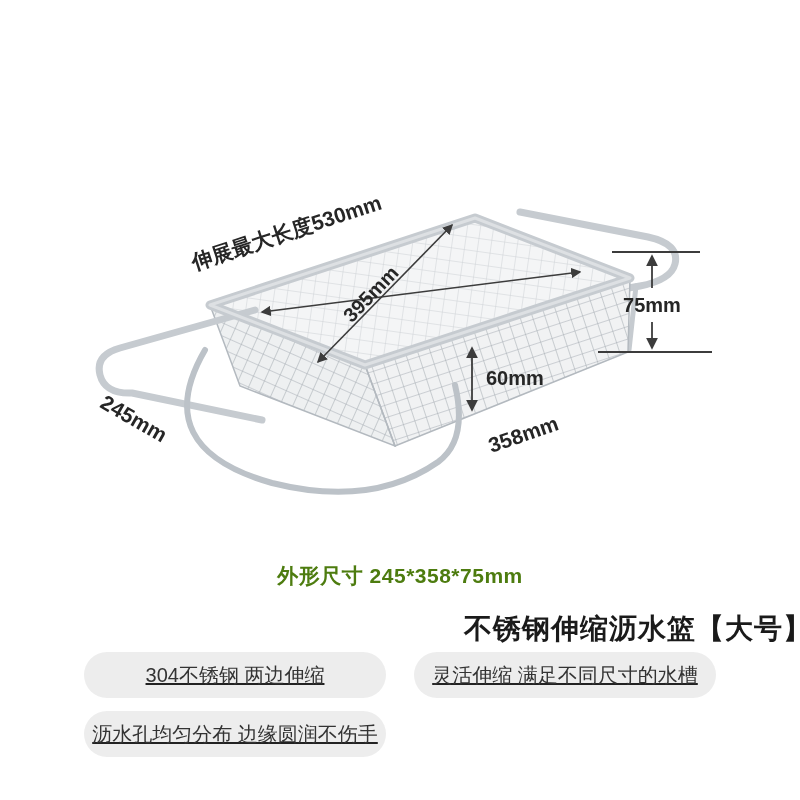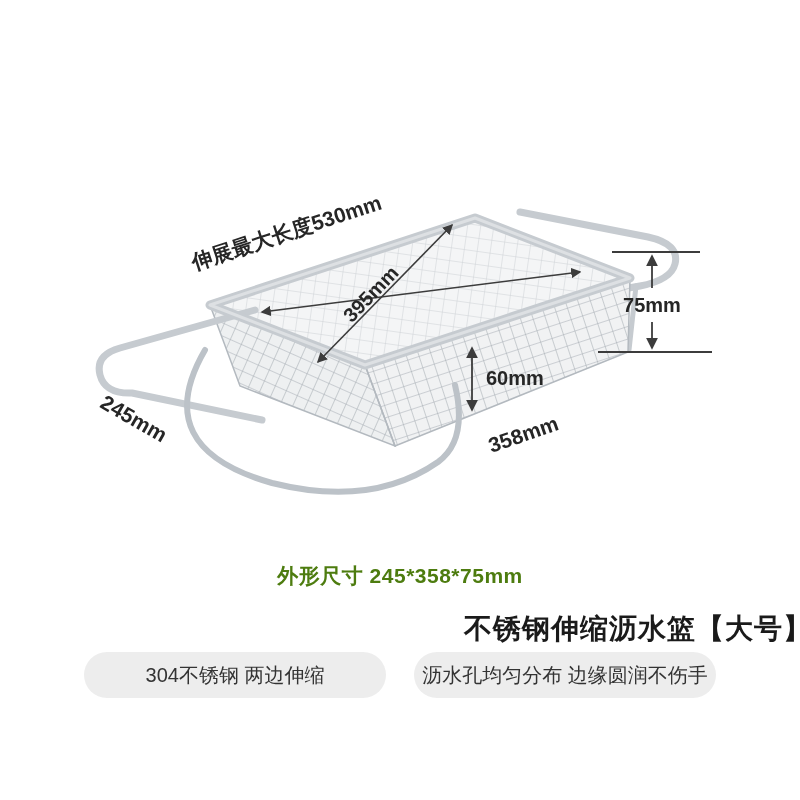--- a/index.html
+++ b/index.html
@@ -25,20 +25,21 @@
     font-size:28px;font-weight:700;color:#1a1a1a;
     letter-spacing:1px;
   }
   .pill-grid{
     position:absolute;top:652px;left:0;width:800px;
     display:grid;
     grid-template-columns:302px 302px;
     grid-auto-rows:46px;
     column-gap:28px;row-gap:13px;
     justify-content:center;
+    text-decoration:underline;
   }
   .pill{
     background:#ededed;
     border-radius:23px;
     display:flex;align-items:center;justify-content:center;
     font-size:20px;color:#333;
     font-weight:500;
     white-space:nowrap;
   }
   .dim-label{
@@ -126,16 +127,17 @@
 
     <text class="dim-label-lg" x="524" y="436" text-anchor="middle" dominant-baseline="middle" transform="rotate(-19 524 436)">358mm</text>
   </svg>
 
   <div class="size-note">外形尺寸 245*358*75mm</div>
 
   <h1 class="product-title">不锈钢伸缩沥水篮【大号】</h1>
 
   <div class="pill-grid">
     <div class="pill">304不锈钢 两边伸缩</div>
+    <div class="pill">灵活伸缩 满足不同尺寸的水槽</div>
     <div class="pill">沥水孔均匀分布 边缘圆润不伤手</div>
   </div>
 
 </div>
 
 </body></html>

